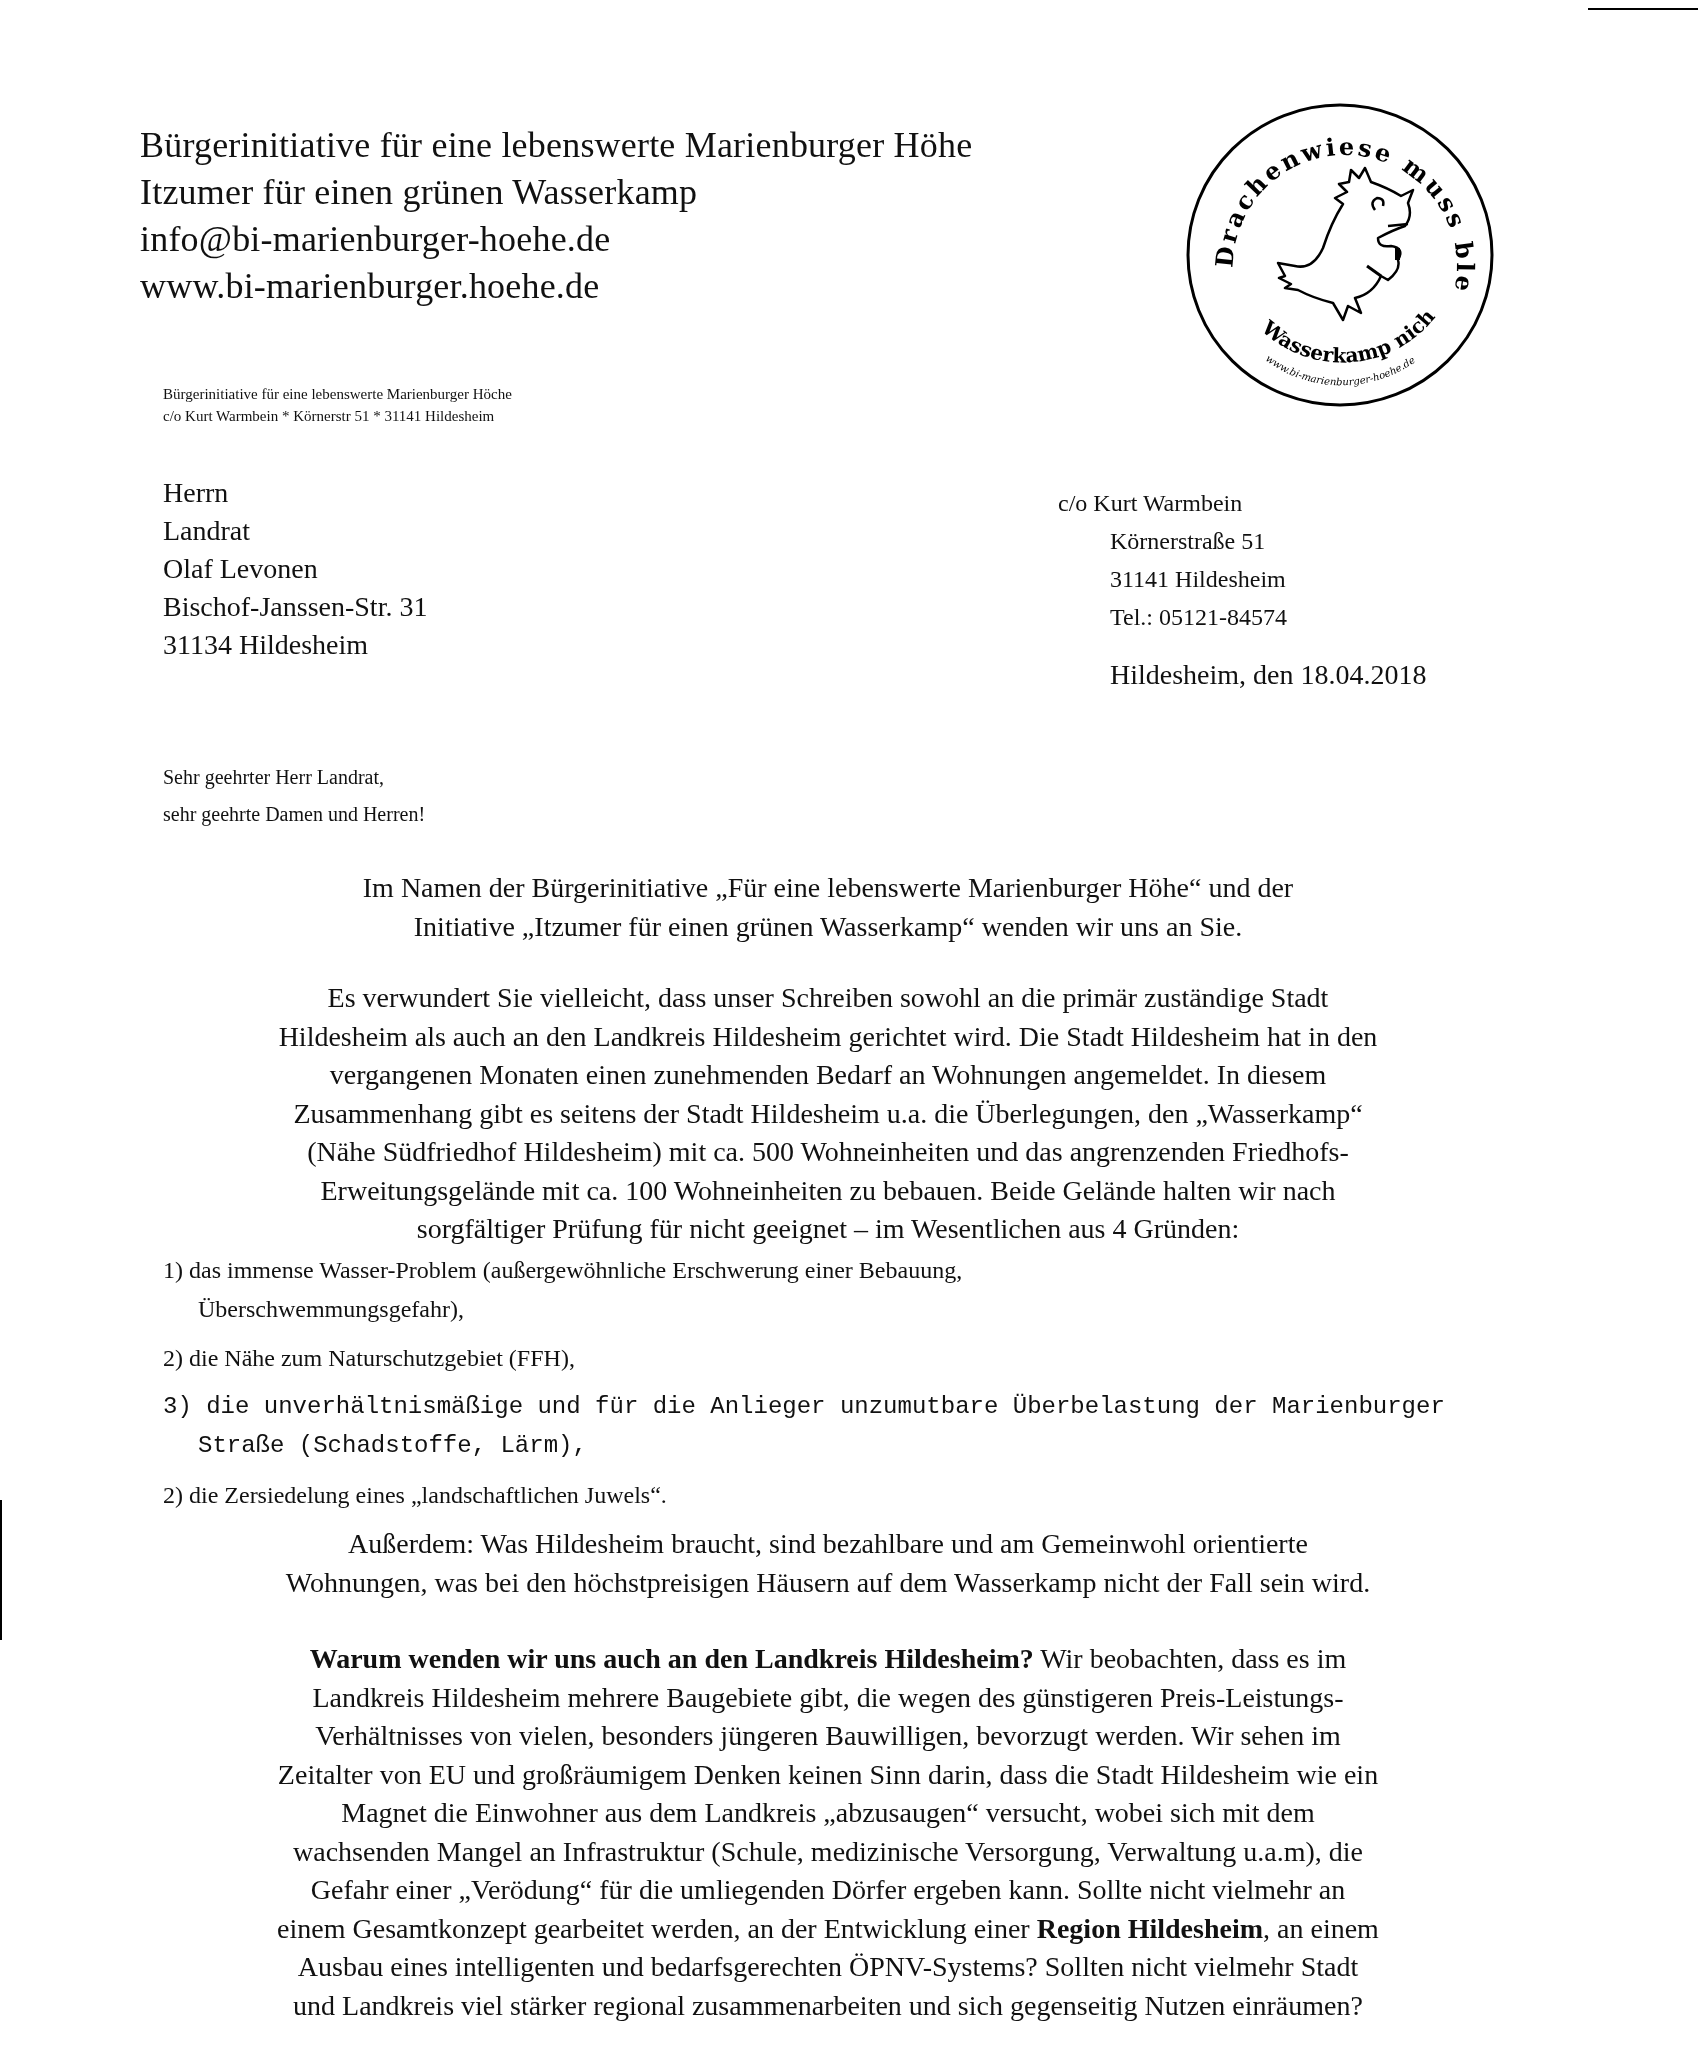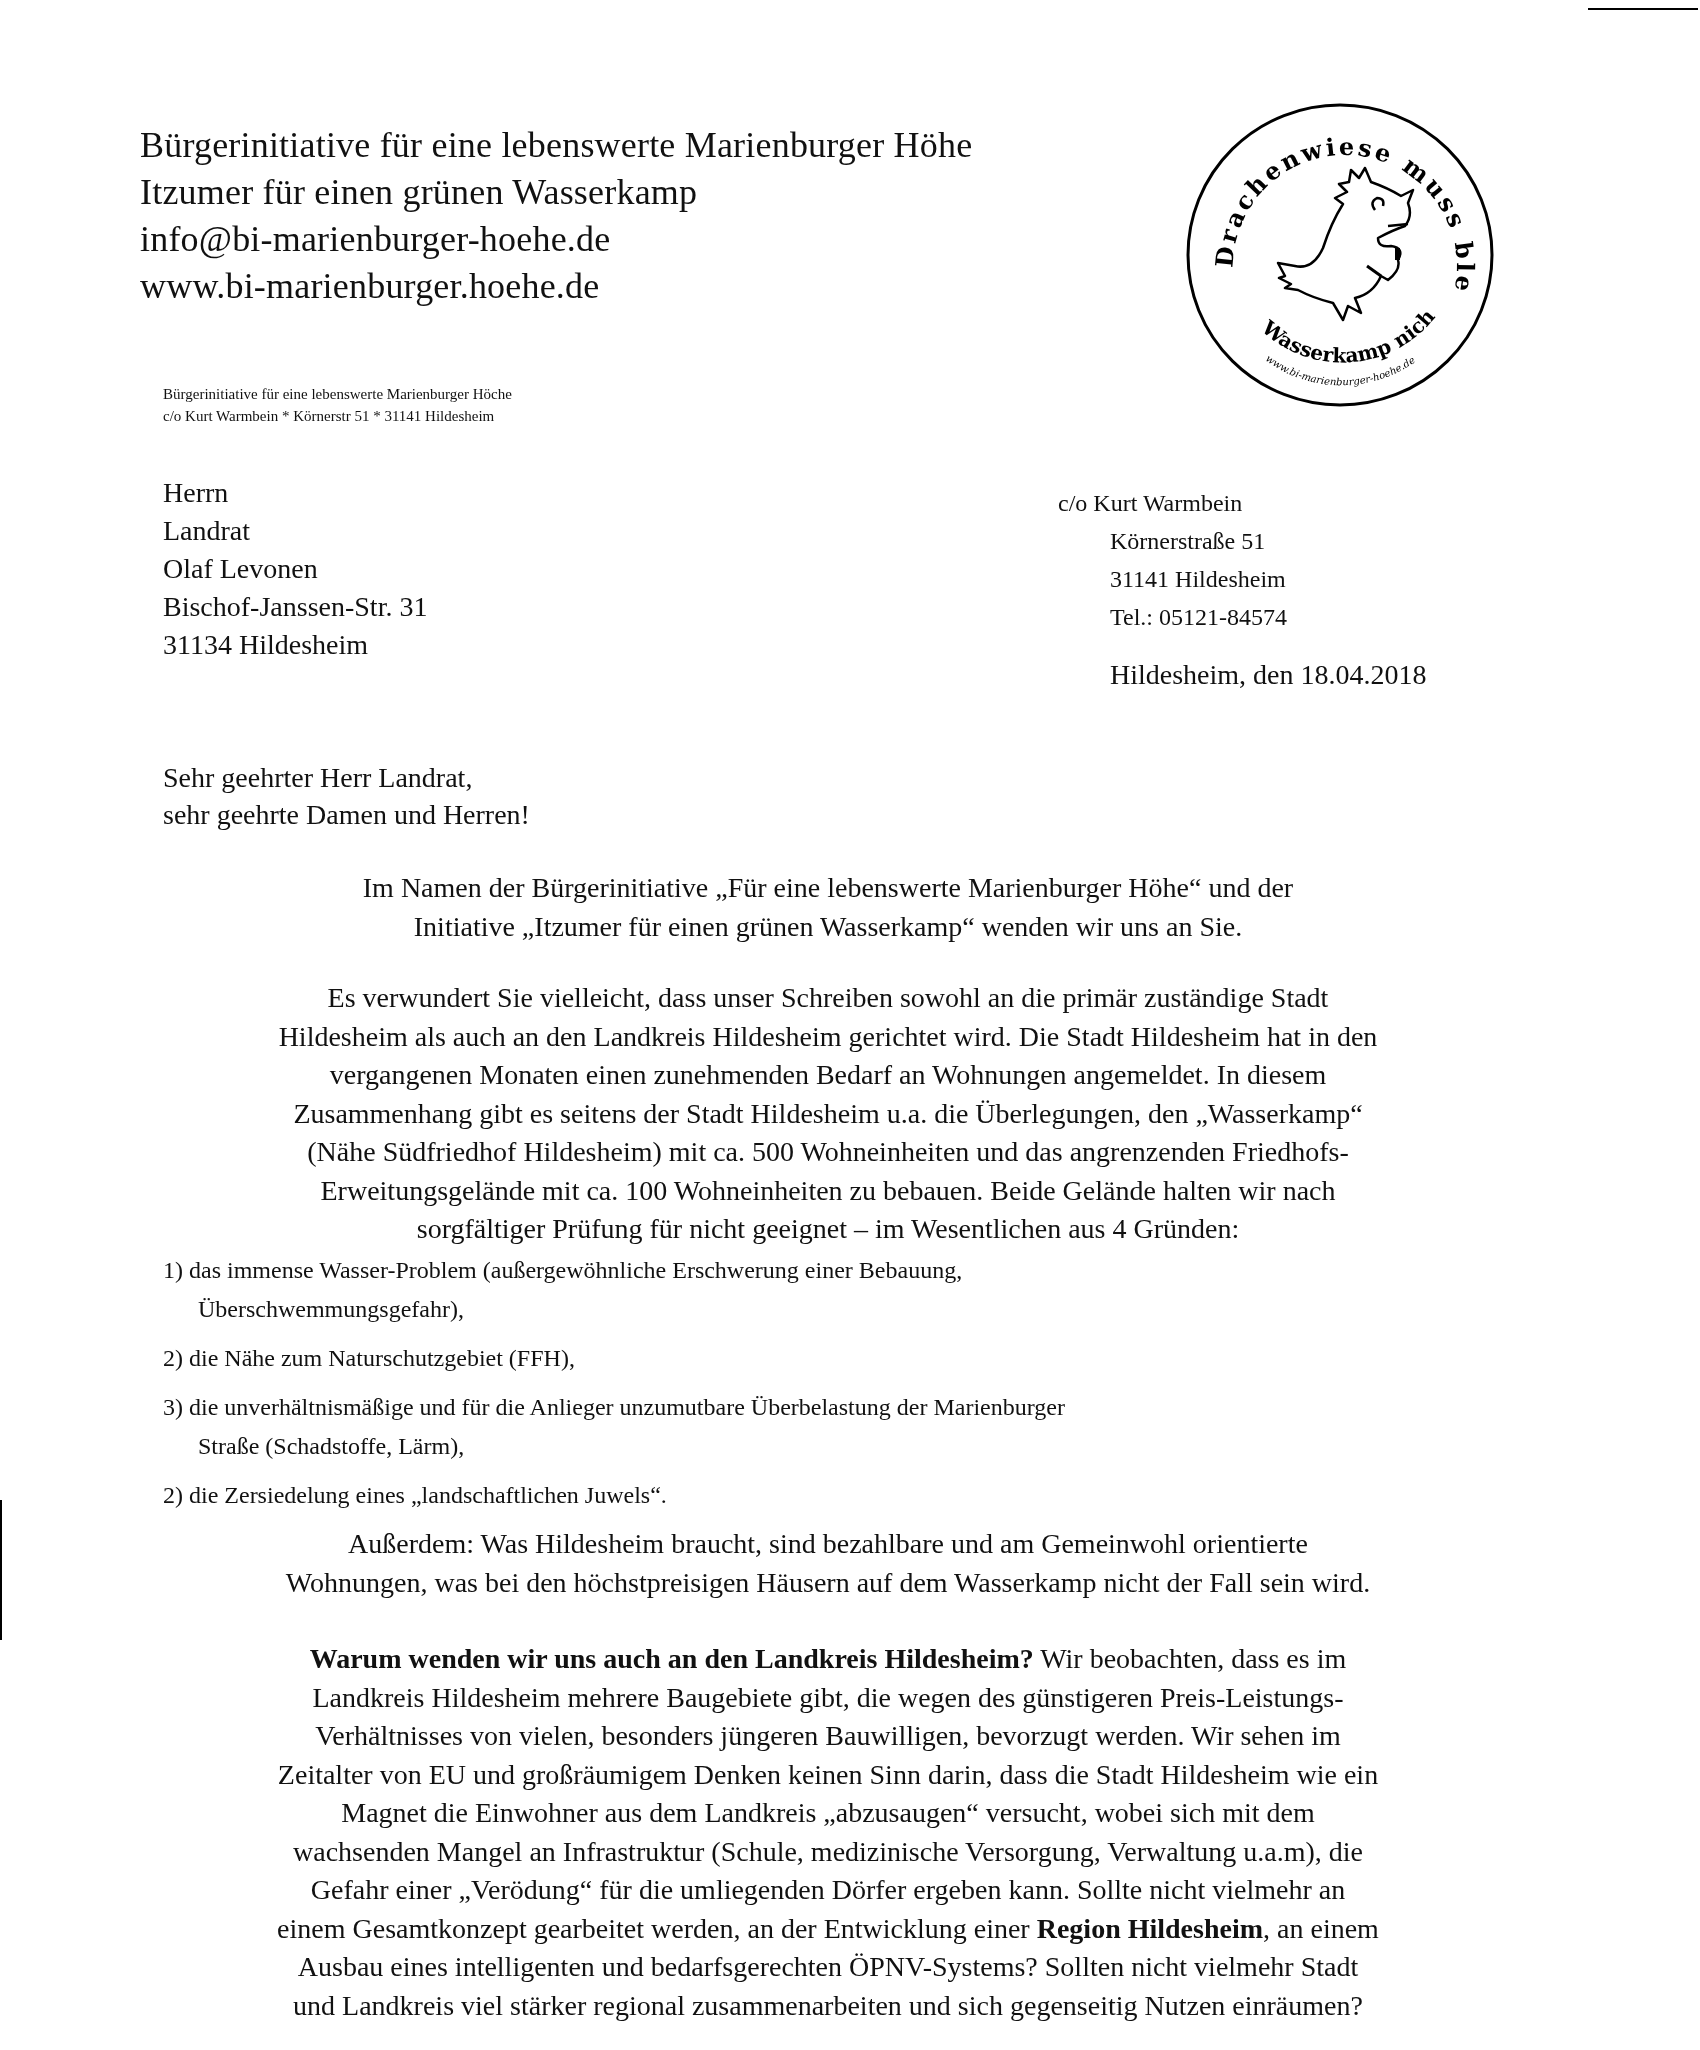--- a/index.html
+++ b/index.html
@@ -7,21 +7,21 @@
          font-family: "Liberation Serif", "DejaVu Serif", serif; color: #111; }
   .abs { position: absolute; }
   .header { left: 140px; top: 122px; width: 1000px; text-align: left;
             font-size: 36px; line-height: 47px; letter-spacing: 0.2px; }
   .header div { white-space: nowrap; }
   .sender-line { left: 163px; top: 383px; font-size: 15px; line-height: 22px; white-space: nowrap; }
   .recipient { left: 163px; top: 474px; font-size: 28px; line-height: 38px; }
   .sender-block { left: 1058px; top: 484px; font-size: 24px; line-height: 38px; }
   .sender-block .indent { padding-left: 52px; }
   .date { left: 1110px; top: 656px; font-size: 28px; line-height: 38px; white-space: nowrap; }
-  .salutation { left: 163px; top: 759px; font-size: 28px; line-height: 37px; }
+  .salutation { left: 163px; top: 759px; font-size: 20px; line-height: 37px; }
   .para { left: 163px; width: 1330px; font-size: 28px; line-height: 38.5px; }
   .para div { white-space: nowrap; text-align: center; }
   .list-item { left: 163px; font-size: 24px; line-height: 38.5px; }
   .list-item .cont { padding-left: 35px; }
   b { font-weight: bold; }
   .logo { left: 1183px; top: 98px; width: 314px; height: 314px; }
   .scan-line-top { left: 1588px; top: 8px; width: 110px; height: 2px; background: #000; }
   .scan-line-left { left: 0px; top: 1500px; width: 2px; height: 140px; background: #000; }
 </style>
 </head>
@@ -105,21 +105,21 @@
   <div>sorgfältiger Prüfung für nicht geeignet – im Wesentlichen aus 4 Gründen:</div>
 </div>
 
 <div class="abs list-item" style="top: 1251px;">
   <div>1) das immense Wasser-Problem (außergewöhnliche Erschwerung einer Bebauung,</div>
   <div class="cont">Überschwemmungsgefahr),</div>
 </div>
 <div class="abs list-item" style="top: 1339px;">
   <div>2) die Nähe zum Naturschutzgebiet (FFH),</div>
 </div>
-<div class="abs list-item" style="top: 1388px;">
+<div class="abs list-item" style="top: 1388px; font-family: Liberation Mono, monospace;">
   <div>3) die unverhältnismäßige und für die Anlieger unzumutbare Überbelastung der Marienburger</div>
   <div class="cont">Straße (Schadstoffe, Lärm),</div>
 </div>
 <div class="abs list-item" style="top: 1476px;">
   <div>2) die Zersiedelung eines „landschaftlichen Juwels“.</div>
 </div>
 
 <div class="abs para" style="top: 1525px;">
   <div>Außerdem: Was Hildesheim braucht, sind bezahlbare und am Gemeinwohl orientierte</div>
   <div>Wohnungen, was bei den höchstpreisigen Häusern auf dem Wasserkamp nicht der Fall sein wird.</div>

